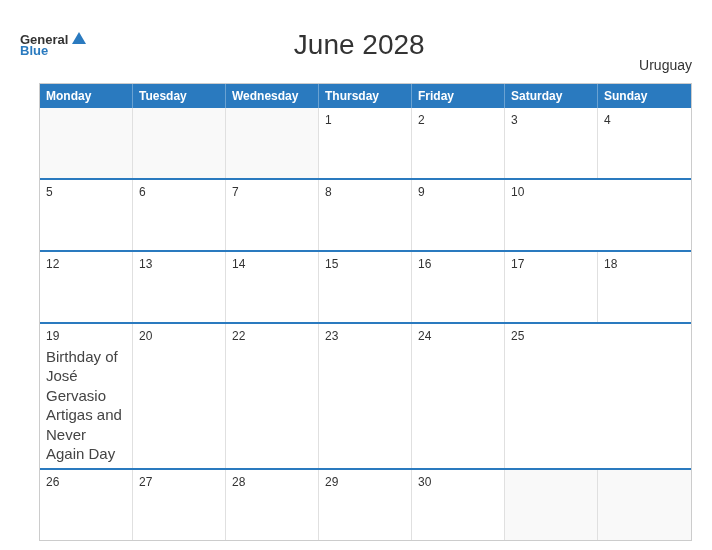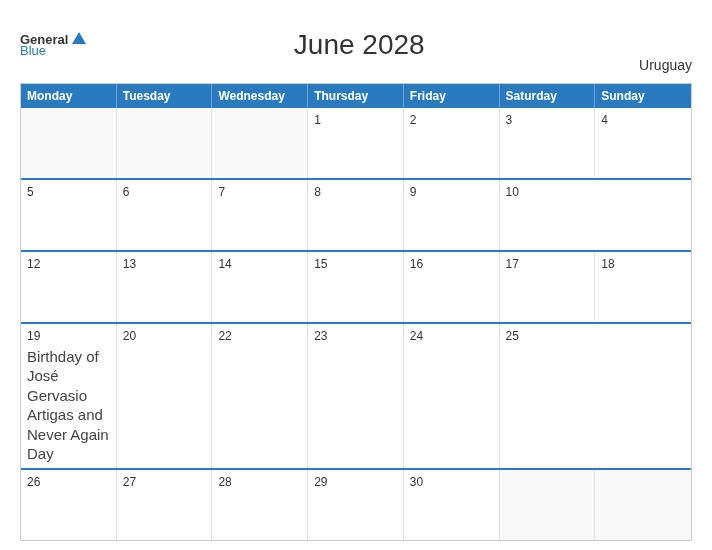--- a/index.html
+++ b/index.html
@@ -26,21 +26,21 @@
       margin-bottom: 10px;
     }
     .logo-text-general {
       font-size: 13px;
       font-weight: bold;
       color: #333;
       line-height: 1;
     }
     .logo-text-blue {
       font-size: 13px;
-      font-weight: normal;
+      font-weight: bold;
       color: #2a7abf;
       line-height: 1;
     }
     .logo-icon {
       width: 0;
       height: 0;
       border-left: 7px solid transparent;
       border-right: 7px solid transparent;
       border-bottom: 12px solid #2a7abf;
       margin-left: 2px;
@@ -59,20 +59,21 @@
       min-width: 60px;
       text-align: right;
       margin-top: 41px;
     }
     
     .calendar {
       flex: 1;
       display: flex;
       flex-direction: column;
       border: 1px solid #ccc;
+      margin-left: 19px;
     }
     .cal-header {
       display: grid;
       grid-template-columns: repeat(7, 1fr);
       background: #2a7abf;
     }
     .cal-header-cell {
       color: #fff;
       font-size: 12px;
       font-weight: bold;

